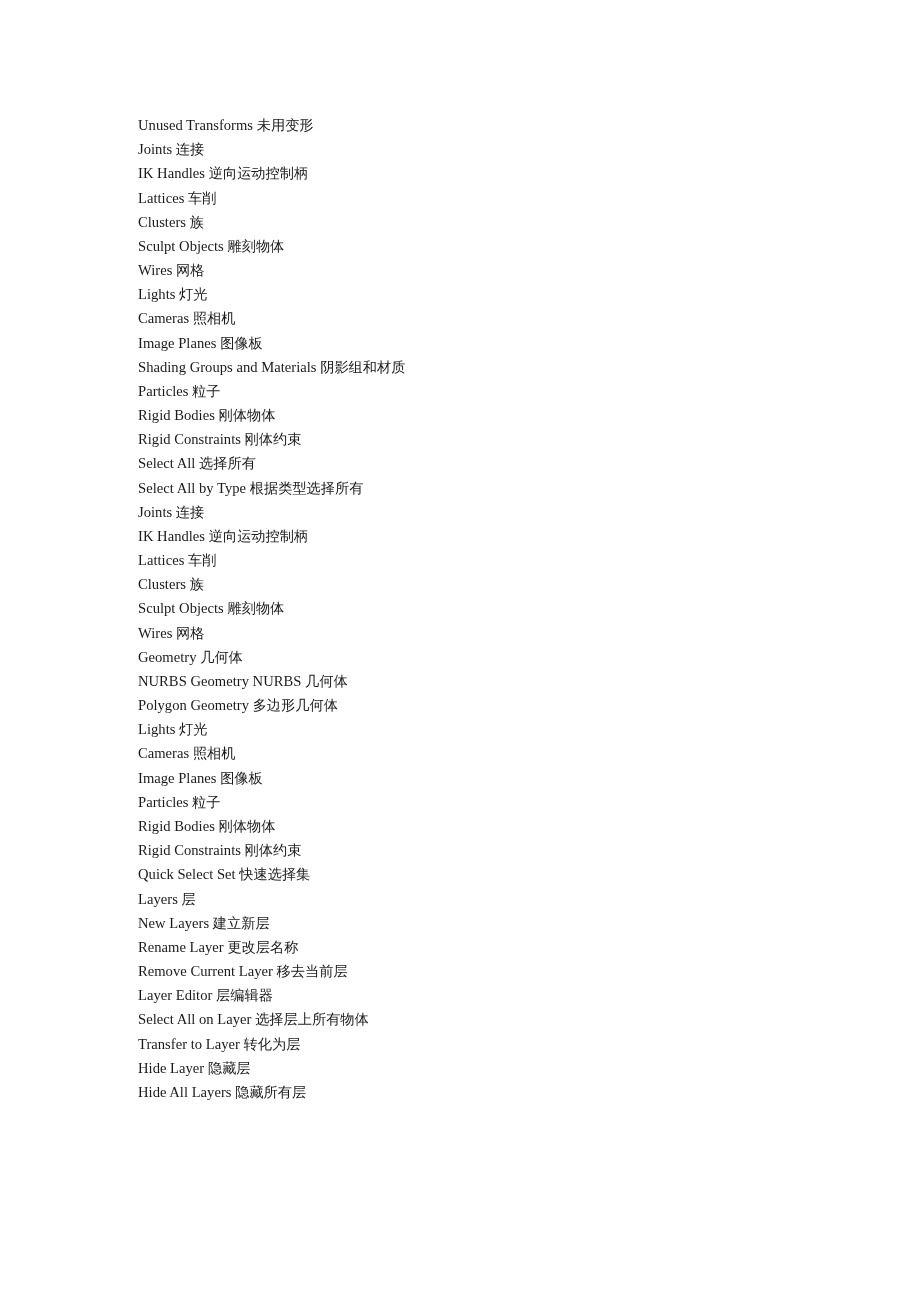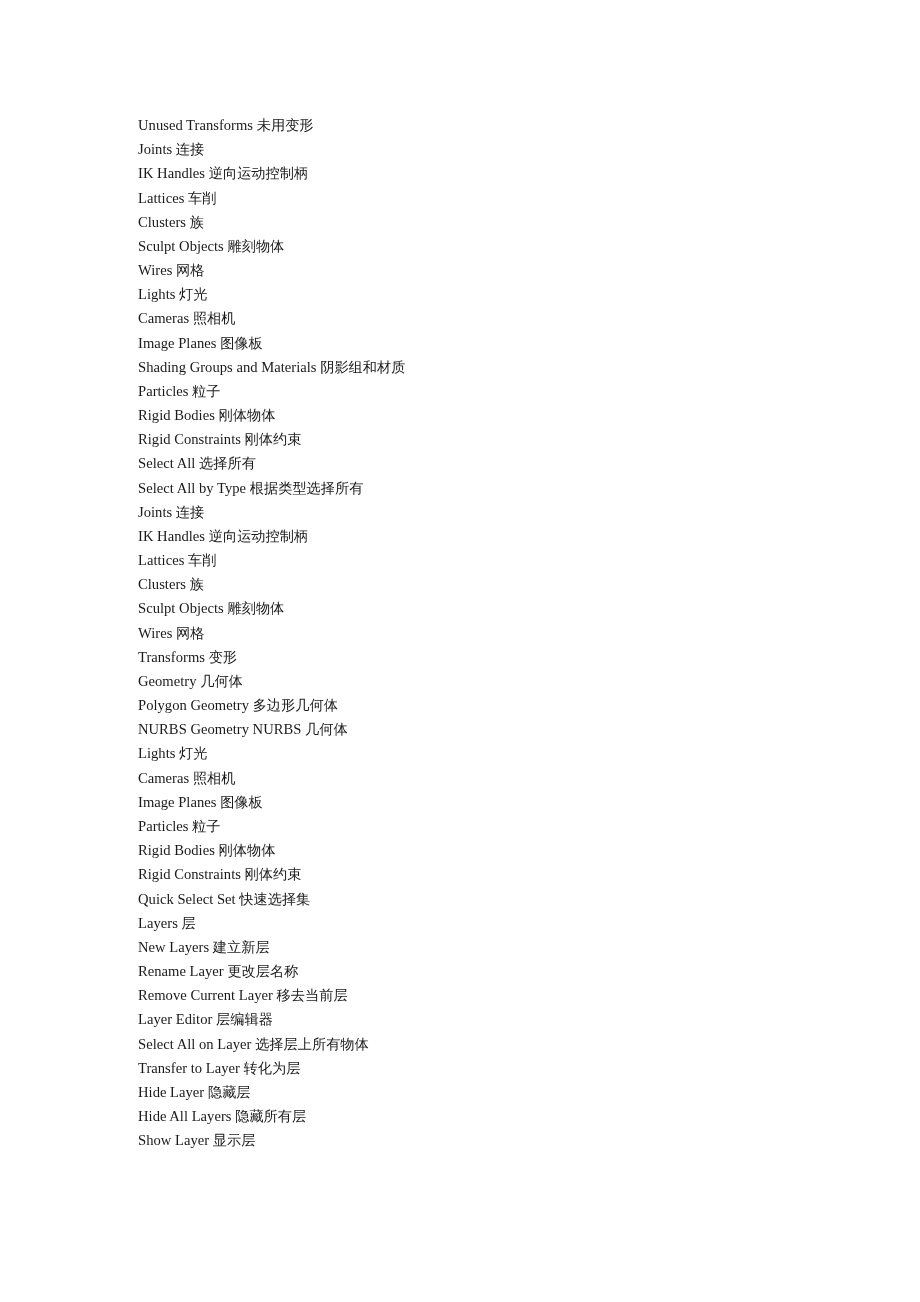--- a/index.html
+++ b/index.html
@@ -63,35 +63,33 @@
       <div class="line"><span class="en">Rigid Bodies </span><span class="zh">刚体物体</span></div>
       <div class="line"><span class="en">Rigid Constraints </span><span class="zh">刚体约束</span></div>
       <div class="line"><span class="en">Select All </span><span class="zh">选择所有</span></div>
       <div class="line"><span class="en">Select All by Type </span><span class="zh">根据类型选择所有</span></div>
       <div class="line"><span class="en">Joints </span><span class="zh">连接</span></div>
       <div class="line"><span class="en">IK Handles </span><span class="zh">逆向运动控制柄</span></div>
       <div class="line"><span class="en">Lattices </span><span class="zh">车削</span></div>
       <div class="line"><span class="en">Clusters </span><span class="zh">族</span></div>
       <div class="line"><span class="en">Sculpt Objects </span><span class="zh">雕刻物体</span></div>
       <div class="line"><span class="en">Wires </span><span class="zh">网格</span></div>
-      <div class="line"><span class="en">Transforms </span><span class="zh">变形</span></div>
       <div class="line"><span class="en">Geometry </span><span class="zh">几何体</span></div>
+      <div class="line"><span class="en">NURBS Geometry NURBS </span><span class="zh">几何体</span></div>
       <div class="line"><span class="en">Polygon Geometry </span><span class="zh">多边形几何体</span></div>
-      <div class="line"><span class="en">NURBS Geometry NURBS </span><span class="zh">几何体</span></div>
       <div class="line"><span class="en">Lights </span><span class="zh">灯光</span></div>
       <div class="line"><span class="en">Cameras </span><span class="zh">照相机</span></div>
       <div class="line"><span class="en">Image Planes </span><span class="zh">图像板</span></div>
       <div class="line"><span class="en">Particles </span><span class="zh">粒子</span></div>
       <div class="line"><span class="en">Rigid Bodies </span><span class="zh">刚体物体</span></div>
       <div class="line"><span class="en">Rigid Constraints </span><span class="zh">刚体约束</span></div>
       <div class="line"><span class="en">Quick Select Set </span><span class="zh">快速选择集</span></div>
       <div class="line"><span class="en">Layers </span><span class="zh">层</span></div>
       <div class="line"><span class="en">New Layers </span><span class="zh">建立新层</span></div>
       <div class="line"><span class="en">Rename Layer </span><span class="zh">更改层名称</span></div>
       <div class="line"><span class="en">Remove Current Layer </span><span class="zh">移去当前层</span></div>
       <div class="line"><span class="en">Layer Editor </span><span class="zh">层编辑器</span></div>
       <div class="line"><span class="en">Select All on Layer </span><span class="zh">选择层上所有物体</span></div>
       <div class="line"><span class="en">Transfer to Layer </span><span class="zh">转化为层</span></div>
       <div class="line"><span class="en">Hide Layer </span><span class="zh">隐藏层</span></div>
       <div class="line"><span class="en">Hide All Layers </span><span class="zh">隐藏所有层</span></div>
-      <div class="line"><span class="en">Show Layer </span><span class="zh">显示层</span></div>
     </div>
 </div>
 
 </body></html>

